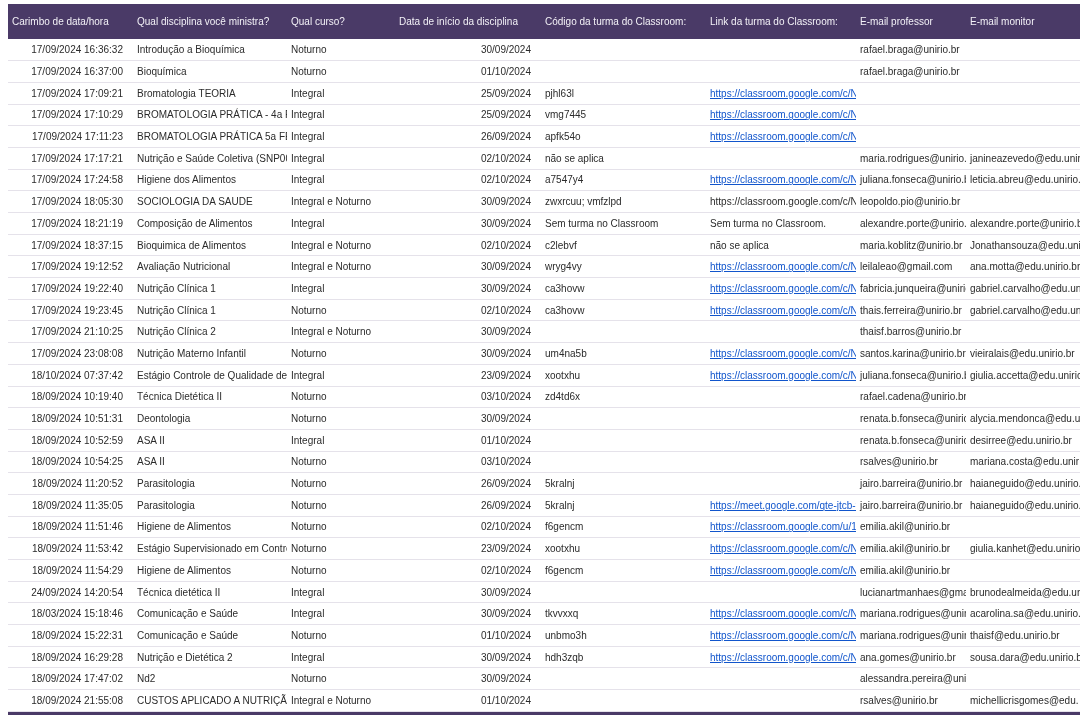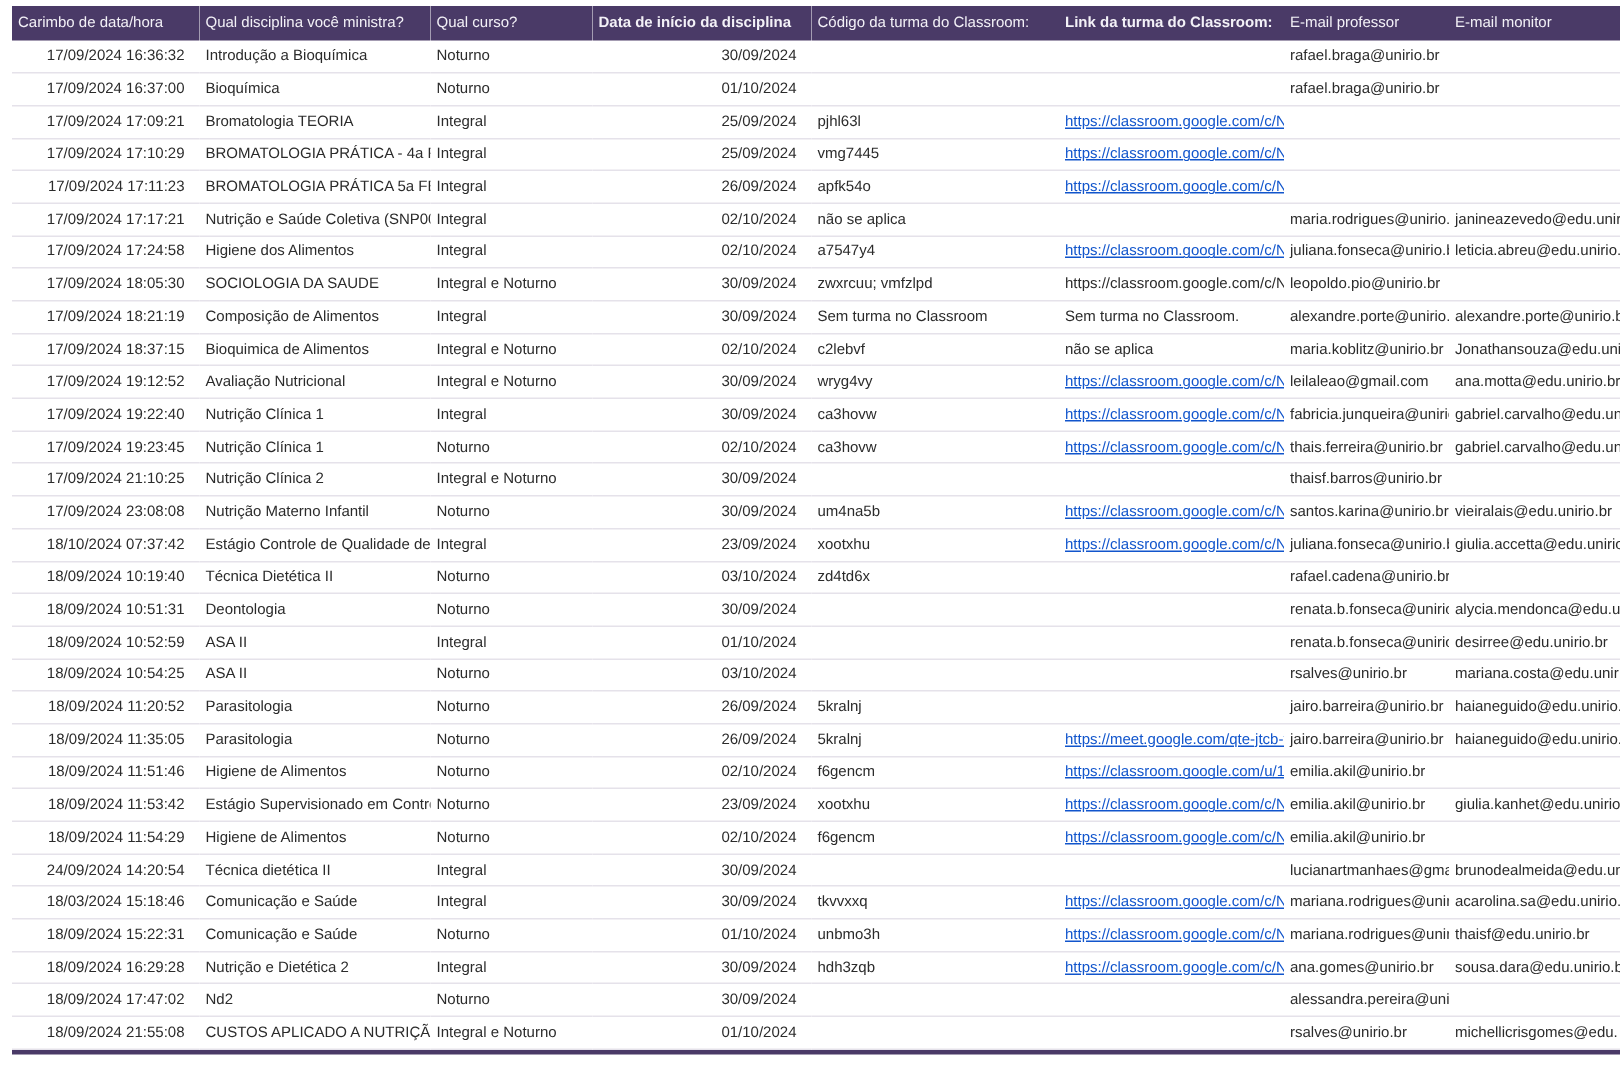--- a/index.html
+++ b/index.html
@@ -19,21 +19,21 @@
     table-layout: fixed;
     width: 1088px;
   }
   th {
     background: var(--header-bg, #4a3a67);
     color: #f3f1f7;
     font-weight: 400;
     font-size: 10px;
     text-align: left;
     height: 23px;
-    padding: 0 4px;
+    padding: 12px 4px;
     white-space: nowrap;
     overflow: hidden;
     vertical-align: middle;
   }
   td {
     height: 21.7px;
     font-size: 10px;
     color: #2b2b2b;
     padding: 0 4px;
     border-bottom: 1px solid #e5e2ea;
@@ -57,23 +57,23 @@
 </head>
 <body>
 
 <div class="page">
   <table class="sheet">
     <thead>
       <tr id="header-row">
           <th style="width: 125px;">Carimbo de data/hora</th>
           <th style="width: 154px;">Qual disciplina você ministra?</th>
           <th style="width: 108px;">Qual curso?</th>
-          <th style="width: 146px; font-weight: bold;">Data de início da disciplina</th>
+          <th style="width: 146px;">Data de início da disciplina</th>
           <th style="width: 165px;">Código da turma do Classroom:</th>
-          <th style="width: 150px; font-weight: bold;">Link da turma do Classroom:</th>
+          <th style="width: 150px;">Link da turma do Classroom:</th>
           <th style="width: 110px;">E-mail professor</th>
           <th style="width: 130px;">E-mail monitor</th>
         </tr>
     </thead>
     <tbody id="table-body">
         <tr>
           <td class="align-right">17/09/2024 16:36:32</td>
           <td>Introdução a Bioquímica</td>
           <td>Noturno</td>
           <td class="align-right">30/09/2024</td>

